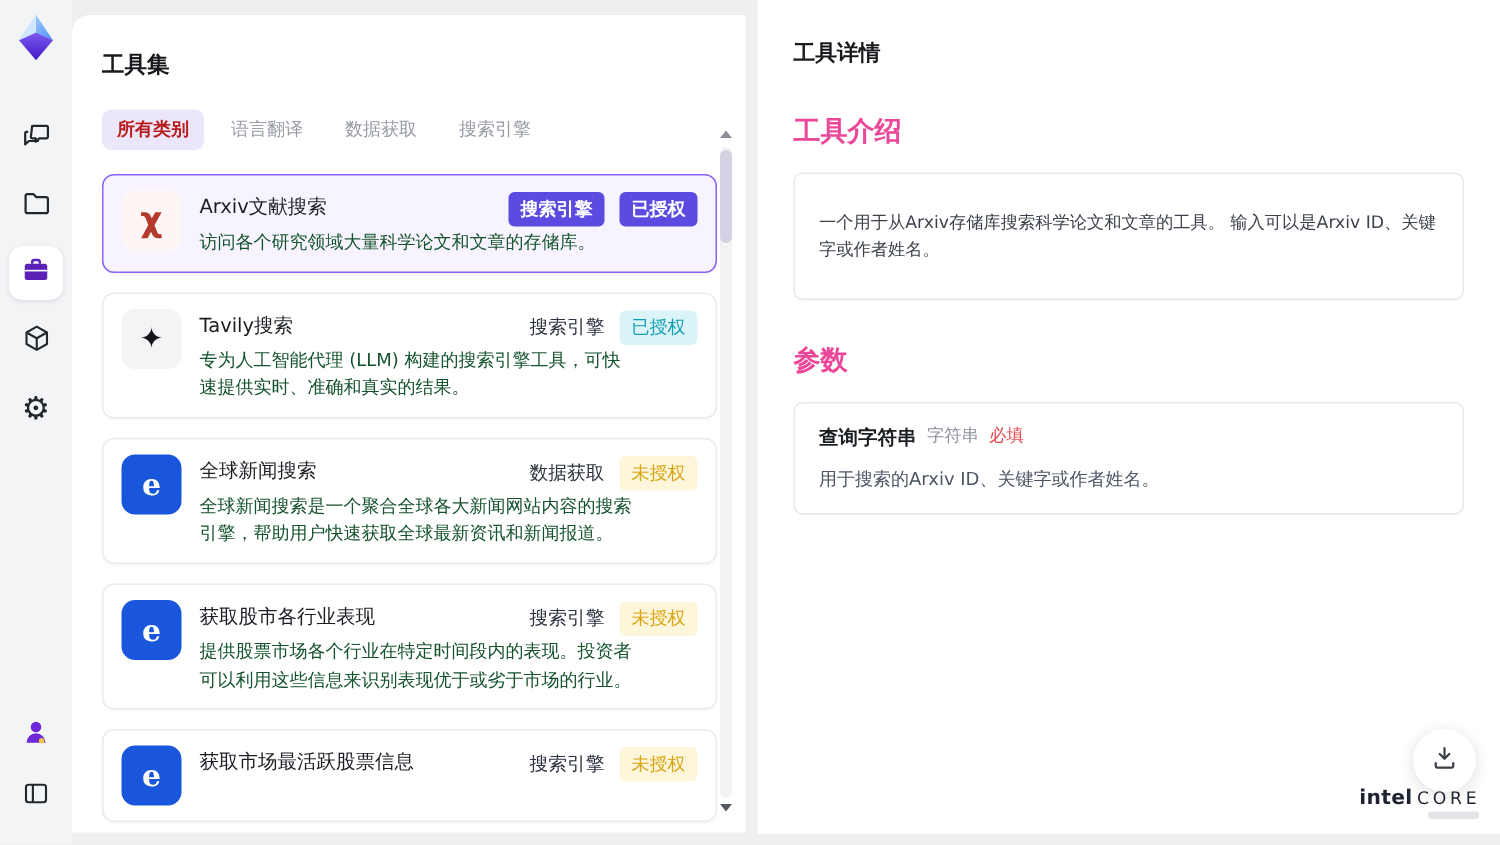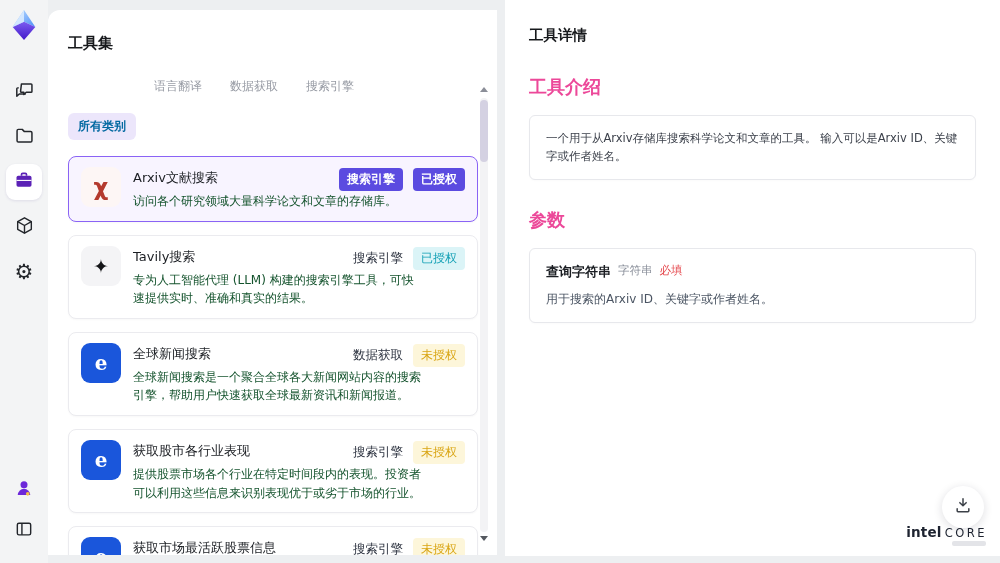--- a/index.html
+++ b/index.html
@@ -32,21 +32,21 @@
     position:absolute; left:48px; top:10px; width:449px; height:545px;
     background:#ffffff; border-top-left-radius:12px; z-index:2;
     padding:16px 0 0 20px; overflow:hidden;
   }
   .list-title { font-size:15px; font-weight:bold; color:#17191c; margin:8px 0 20px; }
   .tabs { display:flex; gap:8px; margin-bottom:16px; }
   .tab {
     font-size:12px; color:#979ba4; padding:5px 10px; border-radius:6px;
     cursor:pointer; font-weight:500; white-space:nowrap;
   }
-  .tab.active { background:#ece6fb; color:#0369a1; font-weight:bold;margin-top:40px; }
+  .tab.active { background:#ece6fb; color:#b91c1c; font-weight:bold; }
 
   .cards { width:410px; }
   .card {
     position:relative; display:flex; gap:12px; background:#fff;
     border:1px solid #ebebef; border-radius:8px; padding:10px 12px;
     margin-bottom:13px; cursor:pointer; box-shadow:0 1px 2px rgba(25,28,40,.03);
   }
   .card.selected { border:1.5px solid #8a63f5; background:#f8f4ff; }
   .tool-icon {
     width:40px; height:40px; border-radius:9px; flex:none;
@@ -77,21 +77,21 @@
 
   
   .details-panel {
     position:absolute; left:505px; top:0; width:495px; height:556px;
     background:#ffffff; padding:24px; z-index:2;
   }
   .details-title { font-size:14.5px; font-weight:bold; color:#17191c; margin:2px 0 30px; }
   .section-heading { font-size:18px; font-weight:bold; color:#ec4899; margin-bottom:16px; }
   .intro-card {
     border:1px solid #e7e8ec; border-radius:6px; background:#fff;
-    padding:13px 16px; font-size:11.5px; color:#3c414b; line-height:1.6;
+    padding:23px 16px; font-size:11.5px; color:#3c414b; line-height:1.6;
     margin-bottom:28px; box-shadow:0 1px 2px rgba(25,28,40,.02);
   }
   .param-card {
     border:1px solid #e7e8ec; border-radius:6px; background:#fff;
     padding:14px 16px; box-shadow:0 1px 2px rgba(25,28,40,.02);
   }
   .param-head { margin-bottom:10px; display:flex; align-items:flex-start; gap:7px; }
   .param-name { font-size:13px; font-weight:bold; color:#1b1e23; }
   .param-type { font-size:11.5px; color:#8a8f9a; }
   .param-required { font-size:11.5px; color:#e5484d; }

